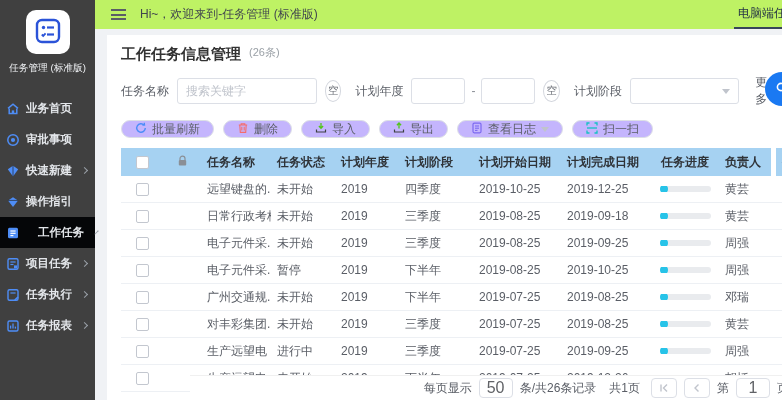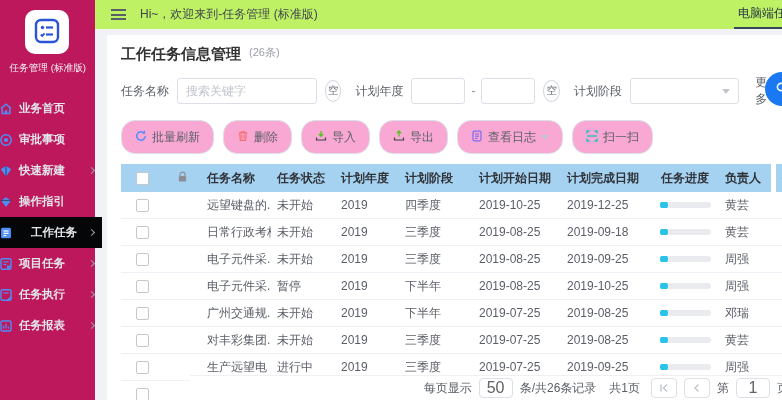--- a/index.html
+++ b/index.html
@@ -1,21 +1,21 @@
 <!DOCTYPE html>
 <html><head>
 <meta charset="utf-8">
 <style>
   * { margin:0; padding:0; box-sizing:border-box; }
   html,body { width:782px; height:400px; overflow:hidden; }
   body { font-family:"Liberation Sans","DejaVu Sans",sans-serif; font-size:12px; color:#606266; }
   .screen { position:relative; width:782px; height:400px; display:flex; background:#f0f2f5; overflow:hidden; }
 
   
-  .sidebar { width:95px; flex-shrink:0; background:#be185d; color:#e3e6ea; display:flex; flex-direction:column;align-items:center; }
+  .sidebar { width:95px; flex-shrink:0; background:#404040; color:#e3e6ea; display:flex; flex-direction:column; }
   .logo-area { padding:10px 0 8px; text-align:center; }
   .logo-box { width:44px; height:44px; margin:0 auto 7px; background:#fff; border-radius:10px; display:flex; align-items:center; justify-content:center; }
   .logo-label { font-size:10.5px; color:#f2f4f7; letter-spacing:0; white-space:nowrap; transform:scale(.92); }
   .nav { margin-top:10px; }
   .nav-item { height:31px; display:flex; align-items:center; padding:0 8px 0 6px; cursor:pointer; white-space:nowrap;font-weight:bold; }
   .nav-item .nav-ic { width:14px; height:14px; margin-right:6px; flex-shrink:0; display:flex; }
   .nav-item .nav-label { font-size:11.5px; color:#e3e6ea; }
   .nav-item.active { background:#050608;gap:12px; }
   .chev { width:5px; height:5px; border-right:1.4px solid #9aa0a8; border-top:1.4px solid #9aa0a8; transform:rotate(45deg); margin-left:auto; }
 
@@ -44,21 +44,21 @@
   .clear-btn { width:22px; height:22px; border-radius:50%; border:1px solid #d4d7de; background:#fff; color:#6a6e76; font-size:10.5px; display:flex; align-items:center; justify-content:center; margin:0 14px 0 8px; cursor:pointer; }
   .range-sep { margin:0 6px; color:#8a8e96; }
   .select-box { width:150px; height:26px; border:1px solid #dcdfe6; border-radius:3px; background:#fff; position:relative; cursor:pointer; }
   .caret { width:0; height:0; border-left:4px solid transparent; border-right:4px solid transparent; border-top:5px solid #c0c4cc; }
   .select-box .caret { position:absolute; right:8px; top:10px; }
   .more-link { display:flex; align-items:center; gap:5px; margin-left:16px; color:#5a5e66; cursor:pointer; }
   .search-fab { position:absolute; right:-17px; top:-2px; width:34px; height:34px; border-radius:50%; background:#1a79f2; display:flex; align-items:center; justify-content:center; cursor:pointer; }
 
   
   .toolbar { display:flex; align-items:center; gap:9px; margin-bottom:10px; }
-  .pill-btn { height:18px; border:1px solid #dcdfe6; border-radius:14px; background:#f9a8d4; display:flex; align-items:center; gap:5px; padding:16px 13px; font-size:12px; color:#5a5e66; cursor:pointer; white-space:nowrap; font-family:inherit; }
+  .pill-btn { height:18px; border:1px solid #dcdfe6; border-radius:14px; background:#c4b5fd; display:flex; align-items:center; gap:5px; padding:0 13px; font-size:12px; color:#5a5e66; cursor:pointer; white-space:nowrap; font-family:inherit; }
   .pill-btn svg { flex-shrink:0; }
 
   
   .tbl { width:720px; }
   .trow { display:flex; align-items:center; height:27px; border-bottom:1px solid #edf0f4; background:#fff; }
   .thead { height:28px; background:#a6d2f2; border-bottom:none; }
   .thead .cell { color:#2f3338; font-weight:bold; }
   .cell { flex-shrink:0; padding-left:6px; overflow:hidden; white-space:nowrap; font-size:12px; color:#5a5e66; }
   .col-sel { width:42px; display:flex; justify-content:center; padding-left:0; }
   .col-lock { width:38px; display:flex; justify-content:center; padding-left:0; }

